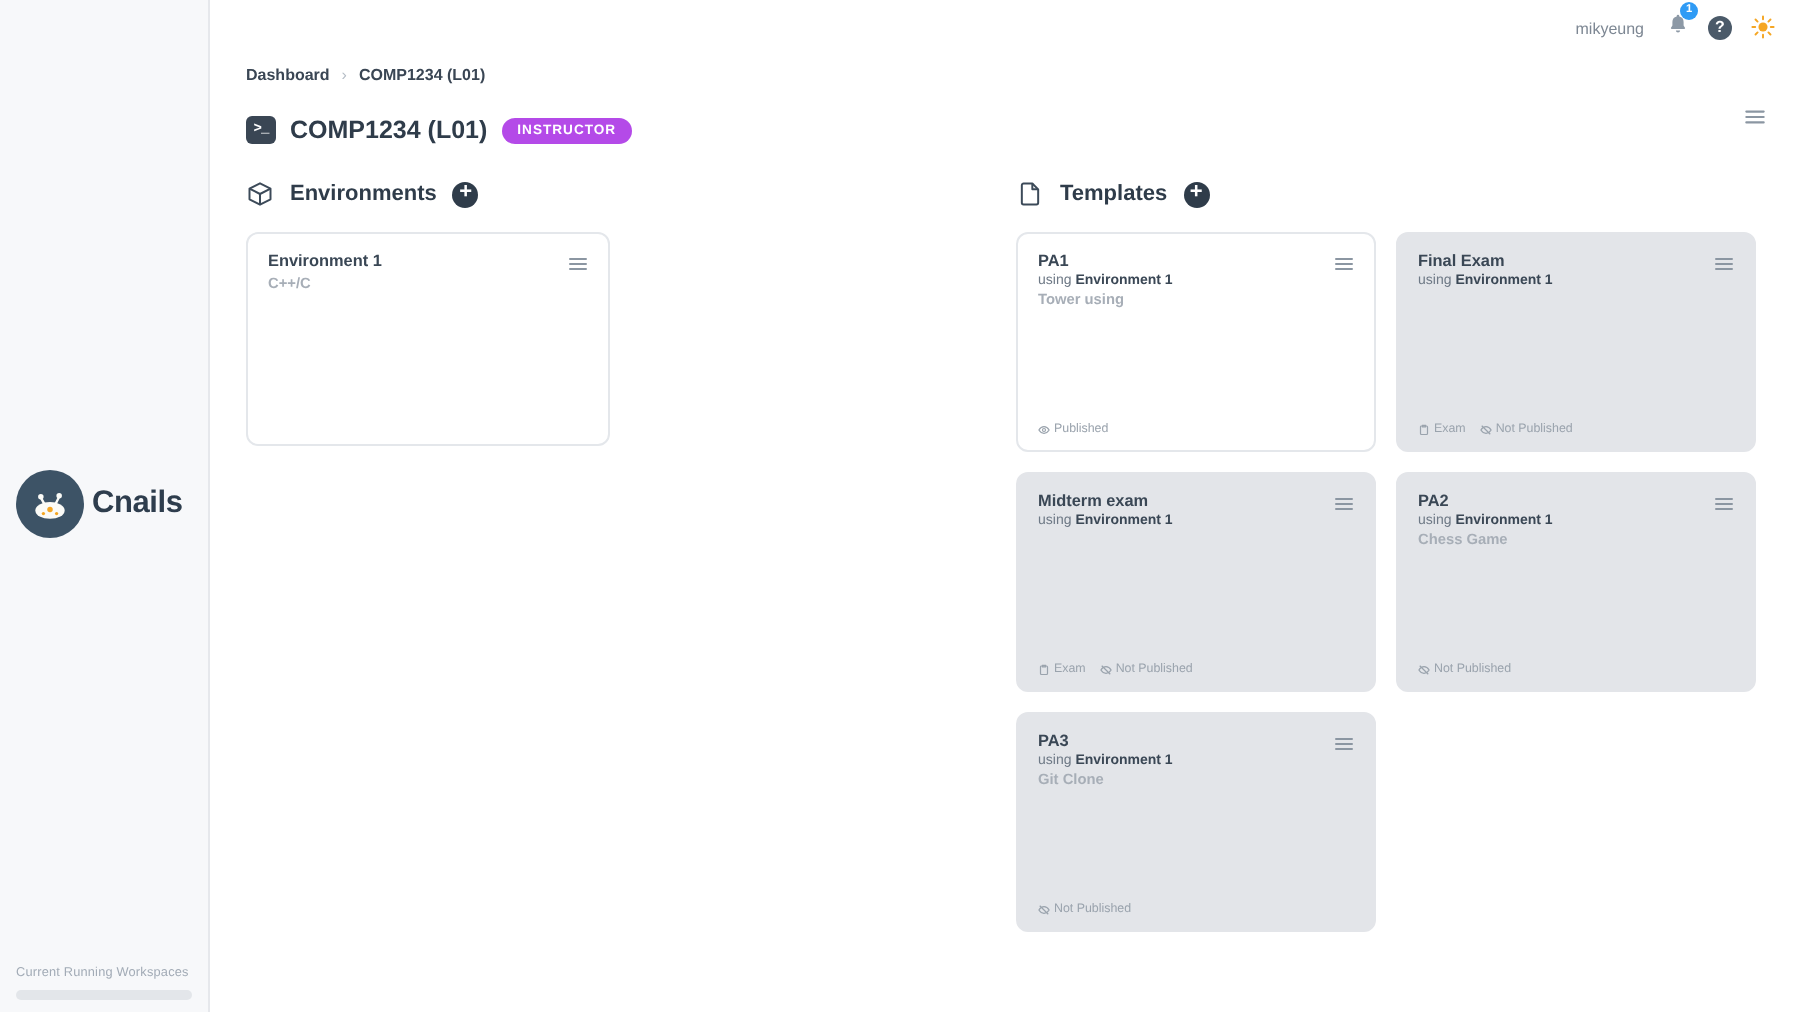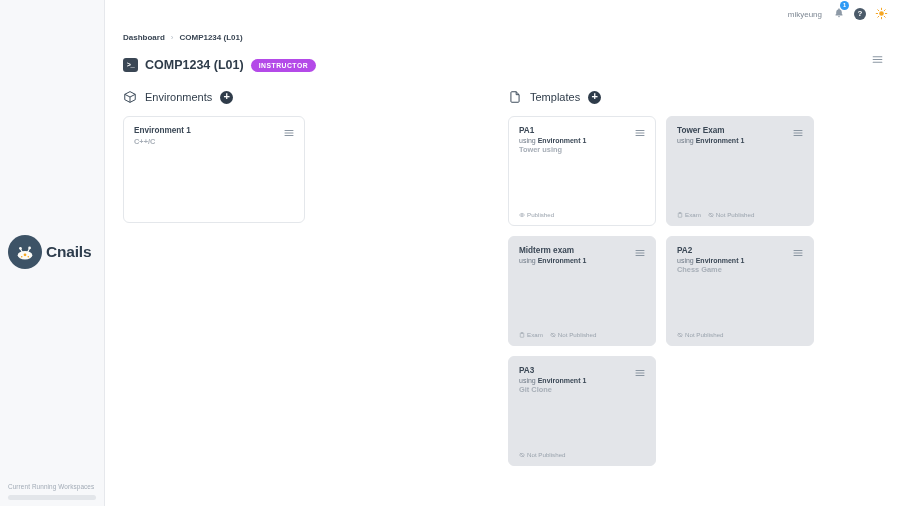--- a/index.html
+++ b/index.html
@@ -116,33 +116,33 @@
     display: flex; padding: 10px 14px 0 18px; gap: 0;
   }
   .col-env { width: 385px; flex: 0 0 385px; }
   .col-tpl { flex: 1 1 auto; }
 
   .section-head {
     display: flex; align-items: center; gap: 8px;
     height: 22px; margin-bottom: 8px;
   }
   .section-icon { color: #3c4a59; display:flex; }
-  .section-title { font-size: 11px; font-weight: normal; color: #2f3c4a; }
+  .section-title { font-size: 11px; font-weight: bold; color: #2f3c4a; }
   .add-btn {
     width: 13px; height: 13px; border-radius: 50%;
     background: #2f3c4a; color: #fff;
     display: flex; align-items: center; justify-content: center;
     font-size: 11px; line-height: 1; font-weight: bold; cursor: pointer;
     padding-bottom: 1px;
   }
 
   .card-grid { display: flex; flex-wrap: wrap; gap: 10px; }
 
   .card {
-    width: 148px; height: 110px; border-radius: 6px;
+    width: 180px; height: 110px; border-radius: 6px;
     position: relative; padding: 9px 10px 8px 10px;
   }
   .card.white { background: #fff; border: 1px solid #e4e7eb; }
   .card.gray  { background: #e3e5e9; border: 1px solid #e3e5e9; }
   .card.env   { width: 182px; height: 107px; }
 
   .card-title { font-size: 8.2px; font-weight: bold; color: #3a4755; margin-bottom: 2px; }
   .card-sub { font-size: 7px; color: #6e7986; margin-bottom: 1px; }
   .card-sub b { color: #3a4755; font-weight: bold; }
   .card-desc { font-size: 7.4px; color: #a7aeb7; font-weight: bold; }
@@ -316,21 +316,21 @@
                       <path d="M1.8 12S5.8 5.4 12 5.4 22.2 12 22.2 12 18.2 18.6 12 18.6 1.8 12 1.8 12z"></path>
                       <circle cx="12" cy="12" r="3"></circle>
                     </svg>
                 </span>
                 <span>Published</span>
               </span>
             </div>
           </div>
 
           <div class="card gray">
-            <div class="card-title">Tower Exam</div>
+            <div class="card-title">Final Exam</div>
             <div class="card-sub"><span>using </span><b>Environment 1</b></div>
             <span class="card-menu">
               <svg width="12" height="12" viewBox="0 0 24 24" stroke="currentColor" stroke-width="2" stroke-linecap="round" fill="none">
                   <path d="M4 7h16M4 12h16M4 17h16"></path>
                 </svg>
             </span>
             <div class="card-footer">
               <span class="tag">
                 <span>
                   <svg width="6" height="6" viewBox="0 0 24 24" fill="none" stroke="currentColor" stroke-width="2.4">

